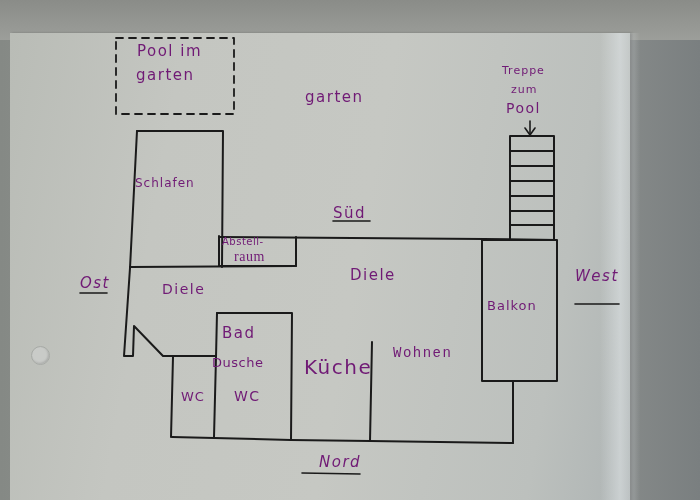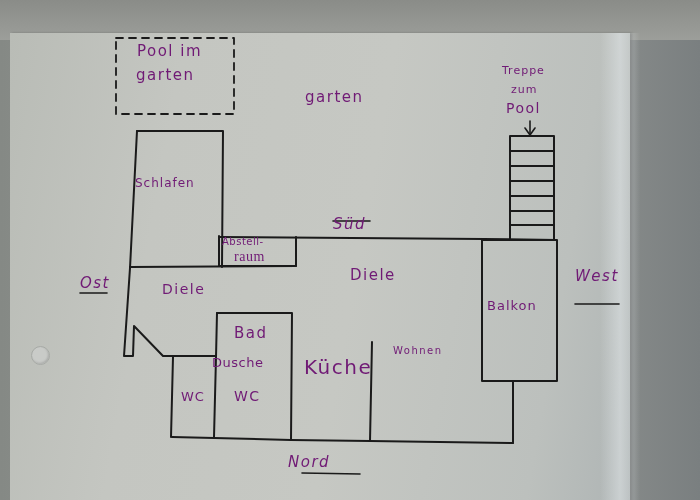--- a/index.html
+++ b/index.html
@@ -90,29 +90,29 @@
   <line x1="302" y1="473" x2="360" y2="474" stroke-width="1.6"></line>
 </svg>
 
 <div class="lbl" style="left:137px;top:42px;">Pool im</div>
 <div class="lbl" style="left:136px;top:66px;">garten</div>
 <div class="lbl" style="left:305px;top:88px;">garten</div>
 <div class="lbl small" style="left:502px;top:64px;">Treppe</div>
 <div class="lbl small" style="left:511px;top:83px;">zum</div>
 <div class="lbl" style="left:506px;top:100px;font-size:14px;">Pool</div>
 
-<div class="lbl" style="left:333px;top:215px;font-style:italic;">Süd</div>
+<div class="lbl" style="left:333px;top:204px;">Süd</div>
 <div class="lbl" style="left:80px;top:274px;font-style:italic;">Ost</div>
 <div class="lbl" style="left:575px;top:267px;font-style:italic;">West</div>
-<div class="lbl" style="left:288px;top:453px;font-style:italic;text-align:center;">Nord</div>
+<div class="lbl" style="left:319px;top:453px;font-style:italic;text-align:center;">Nord</div>
 
 <div class="lbl small" style="left:135px;top:176px;font-size:12px;">Schlafen</div>
 <div class="lbl small" style="left:222px;top:236px;font-size:10px;letter-spacing:0.5px;">Abstell-</div>
 <div class="lbl small" style="left:234px;top:249px;font-size:14px;letter-spacing:0.5px;font-family:Liberation Serif, serif;">raum</div>
 <div class="lbl" style="left:162px;top:281px;font-size:14px;">Diele</div>
 <div class="lbl" style="left:350px;top:266px;">Diele</div>
 <div class="lbl small" style="left:487px;top:298px;font-size:13px;text-align:right;">Balkon</div>
-<div class="lbl" style="left:234px;top:324px;">Bad</div>
+<div class="lbl" style="left:222px;top:324px;">Bad</div>
 <div class="lbl small" style="left:212px;top:355px;font-size:13px;letter-spacing:0.5px;">Dusche</div>
 <div class="lbl" style="left:234px;top:388px;font-size:14px;">WC</div>
 <div class="lbl small" style="left:181px;top:389px;font-size:13px;">WC</div>
 <div class="lbl" style="left:304px;top:355px;font-size:20px;">Küche</div>
-<div class="lbl" style="left:393px;top:345px;font-size:10px;">Wohnen</div>
+<div class="lbl" style="left:393px;top:345px;font-size:14px;font-family:Liberation Mono, monospace;">Wohnen</div>
 
 </body></html>

